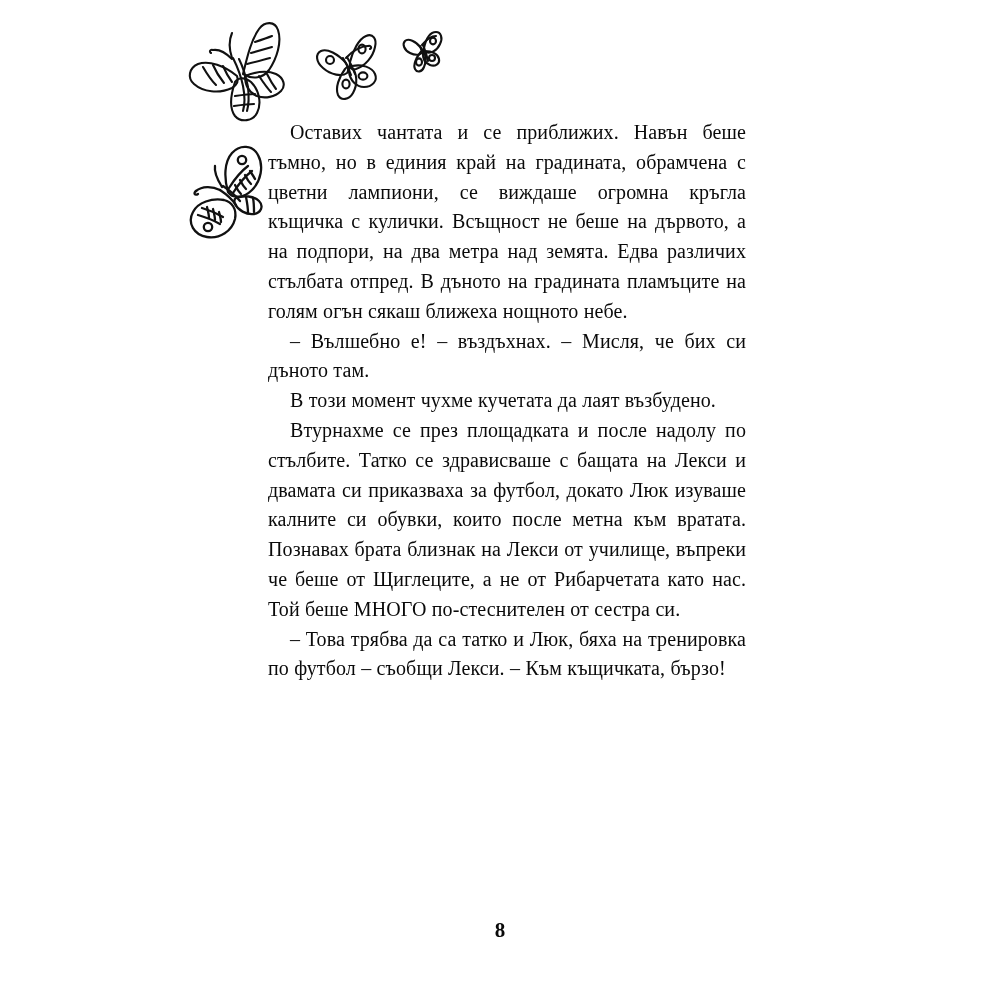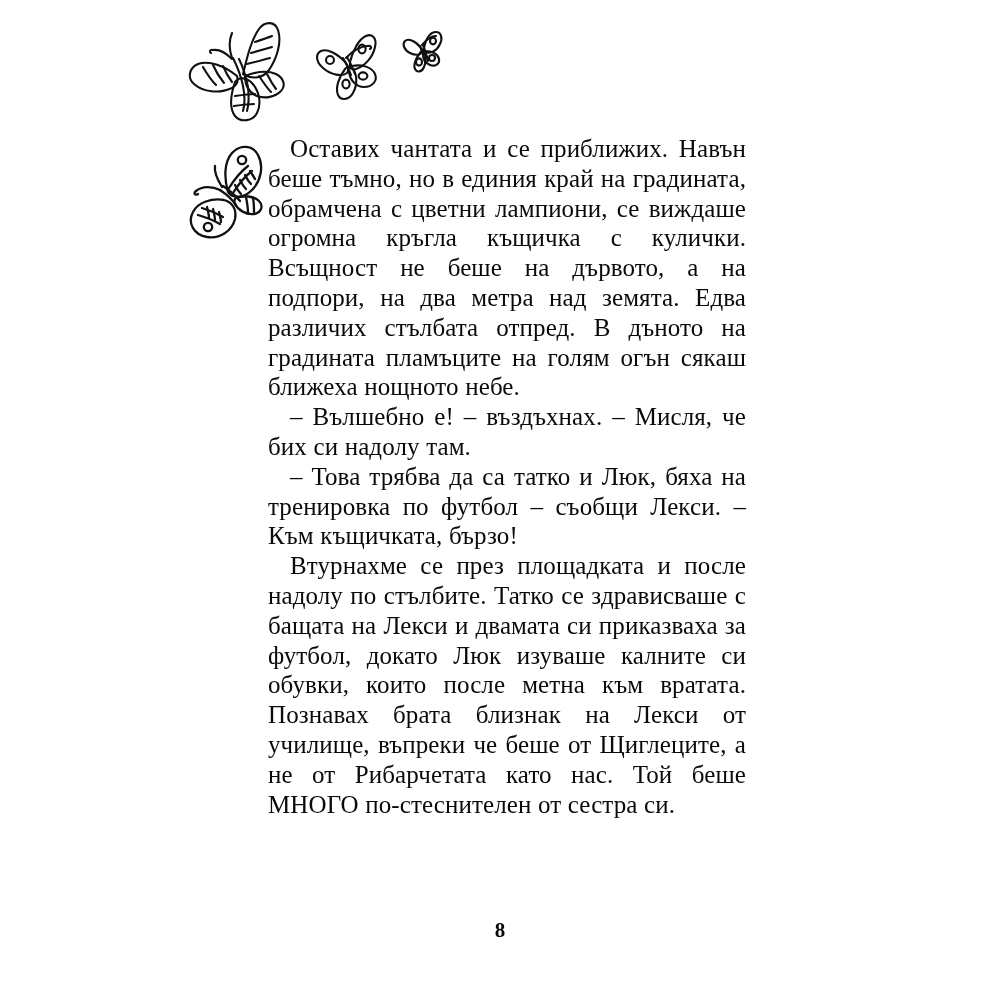--- a/index.html
+++ b/index.html
@@ -44,23 +44,23 @@
     left: 182px;
     top: 138px;
     width: 88px;
     height: 122px;
   }
 
   
   .text-column {
     position: absolute;
     left: 268px;
-    top: 134px;
+    top: 118px;
     width: 478px;
-    font-size: 25px;
+    font-size: 20px;
     line-height: 29.8px;
     text-align: justify;
     text-justify: inter-word;
     letter-spacing: 0.1px;
     word-spacing: 0.2px;
     hyphens: none;
   }
   .text-column p {
     margin: 0;
     text-indent: 22px;
@@ -188,20 +188,21 @@
       <path d="M41 48 C47 52 53 57 58 63"></path>
 
       <path d="M38 52 C30 48 20 48 14 53"></path>
       <path d="M14 53 C11 55 13 58 16 56"></path>
       <path d="M40 49 C35 41 32 34 33 28"></path>
     </g>
   </svg>
 
   <div class="text-column">
     <p>Оставих чантата и се приближих. Навън беше тъмно, но в единия край на градината, обрамчена с цветни лампиони, се виждаше огромна кръгла къщичка с кулички. Всъщност не беше на дървото, а на подпори, на два метра над земята. Едва различих стълбата отпред. В дъното на градината пламъците на голям огън сякаш ближеха нощното небе.</p>
-    <p>– Вълшебно е! – въздъхнах. – Мисля, че бих си надолу там.</p>
+    <p>– Вълшебно е! – въздъхнах. – Мисля, че бих си дъното там.</p>
+    <p>В този момент чухме кучетата да лаят възбудено.</p>
+    <p>Втурнахме се през площадката и после надолу по стълбите. Татко се здрависваше с бащата на Лекси и двамата си приказваха за футбол, докато Люк изуваше калните си обувки, които после метна към вратата. Познавах брата близнак на Лекси от училище, въпреки че беше от Щиглеците, а не от Рибарчетата като нас. Той беше МНОГО по-стеснителен от сестра си.</p>
     <p>– Това трябва да са татко и Люк, бяха на тренировка по футбол – съобщи Лекси. – Към къщичката, бързо!</p>
-    <p>Втурнахме се през площадката и после надолу по стълбите. Татко се здрависваше с бащата на Лекси и двамата си приказваха за футбол, докато Люк изуваше калните си обувки, които после метна към вратата. Познавах брата близнак на Лекси от училище, въпреки че беше от Щиглеците, а не от Рибарчетата като нас. Той беше МНОГО по-стеснителен от сестра си.</p>
   </div>
 
   <div class="folio">8</div>
 
 </div>
 
 </body></html>

